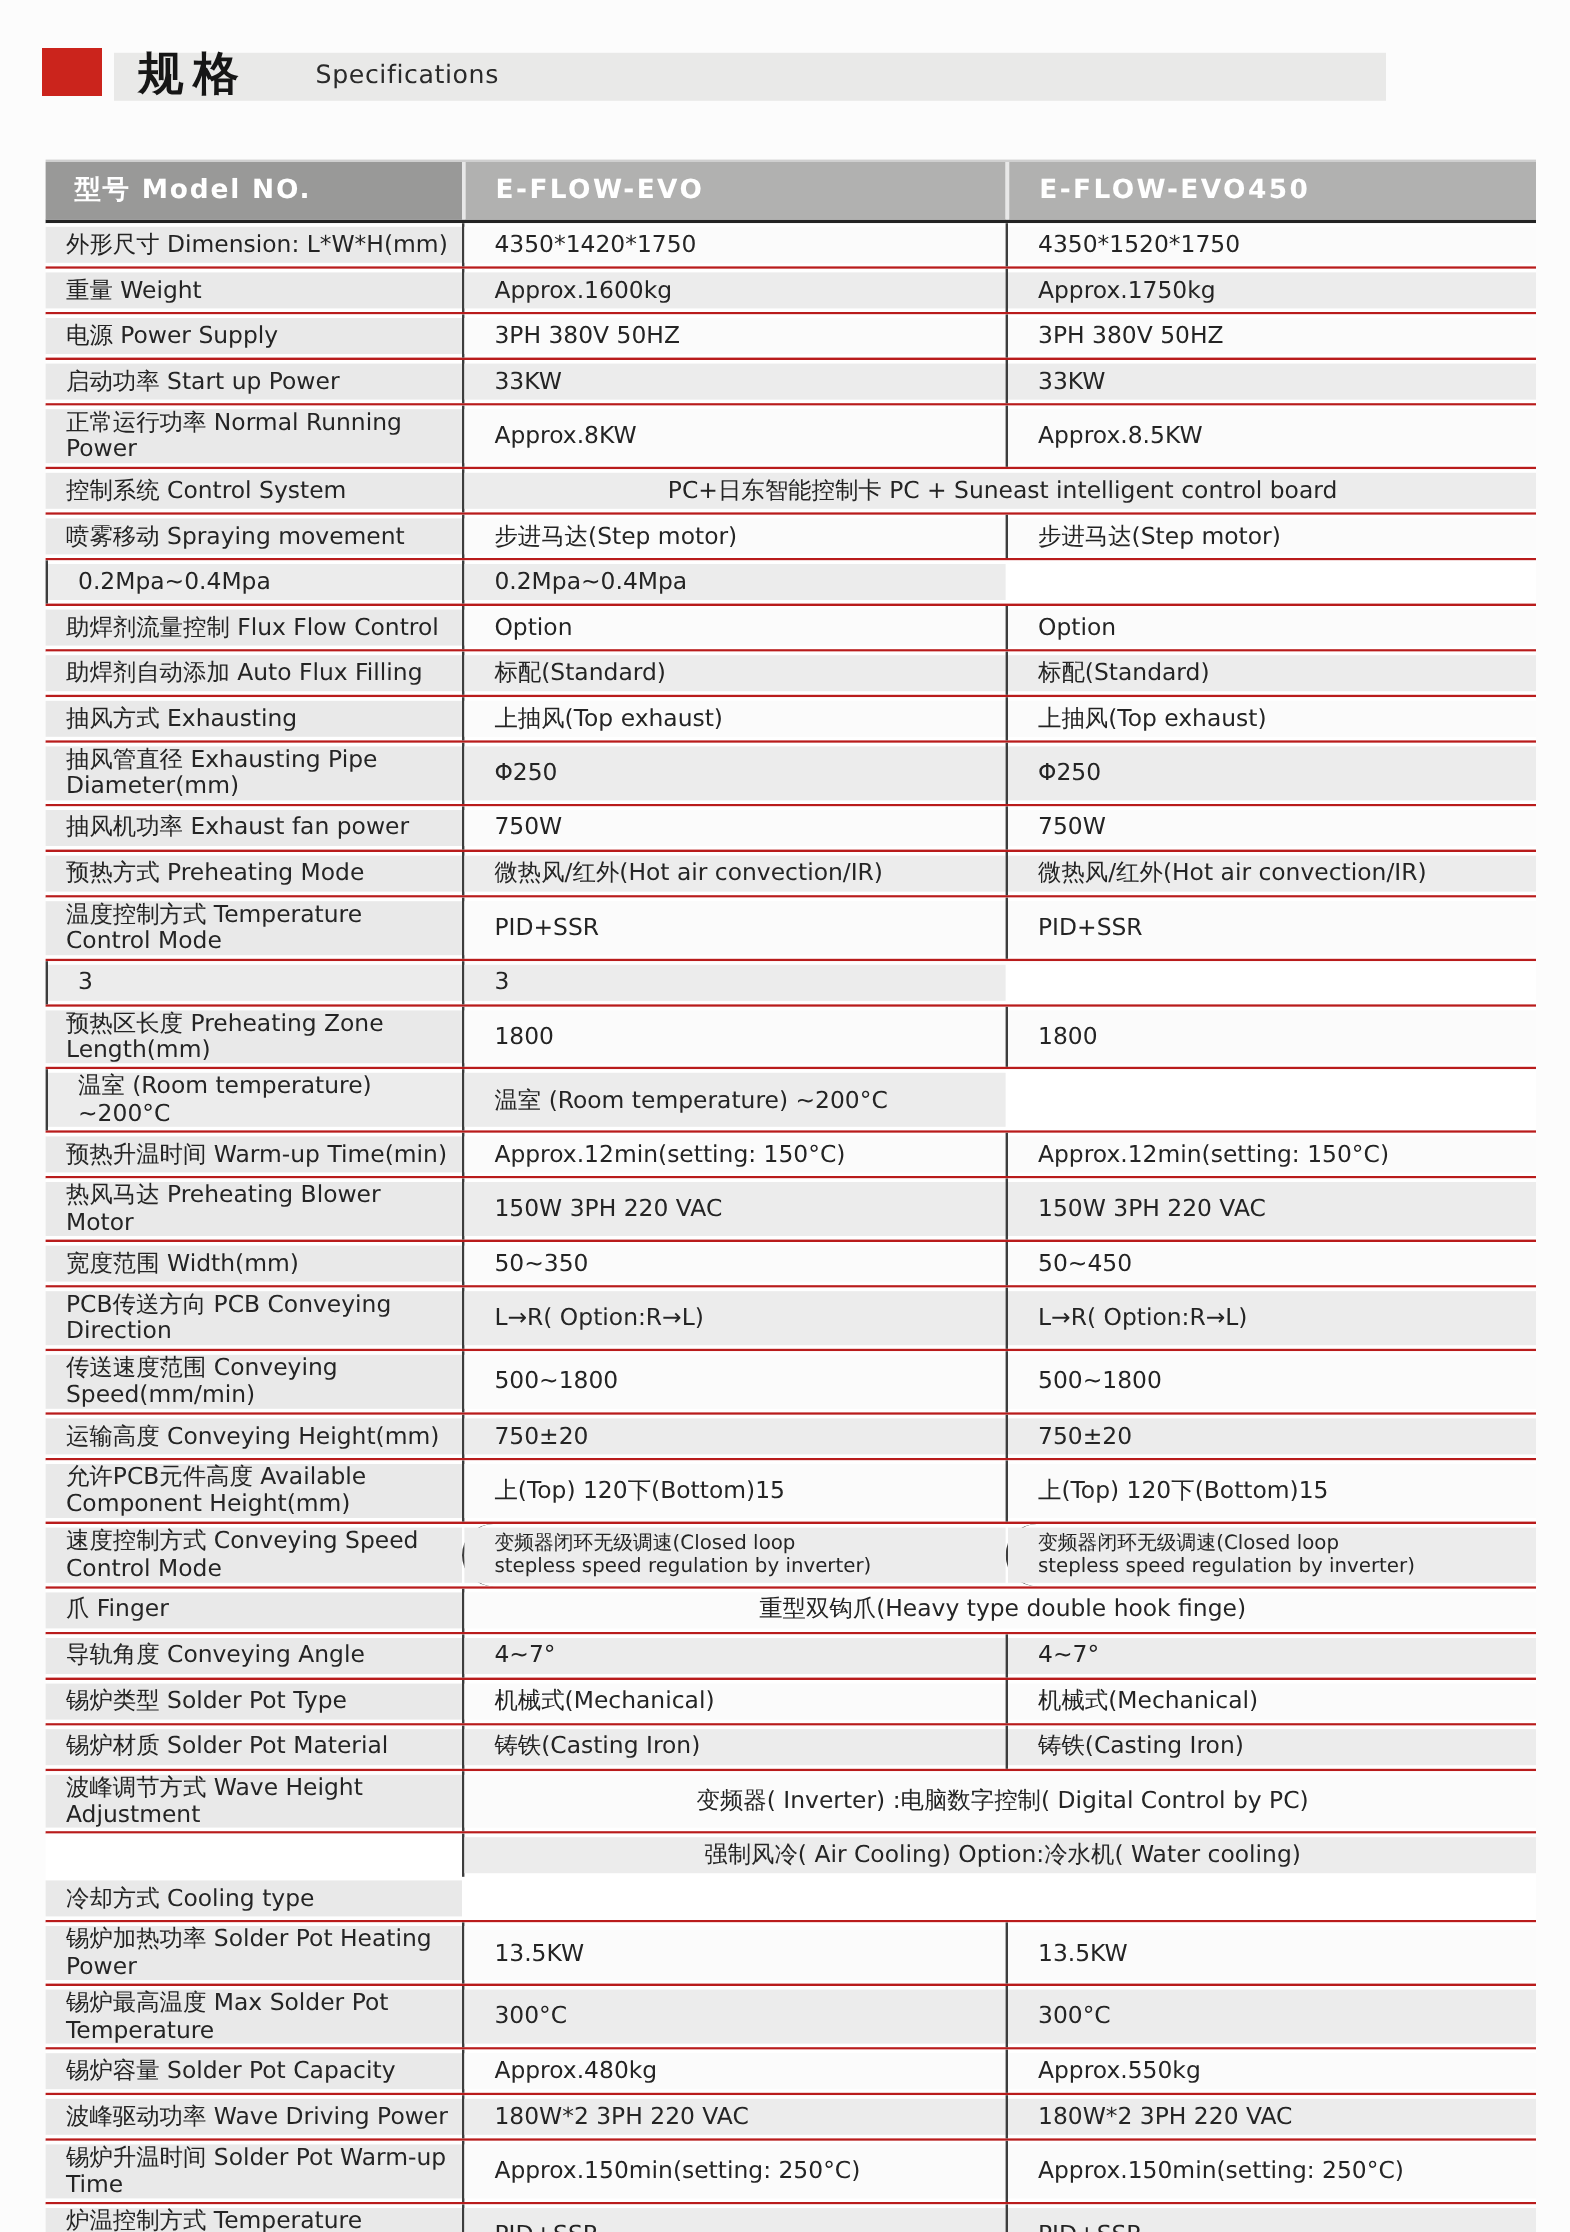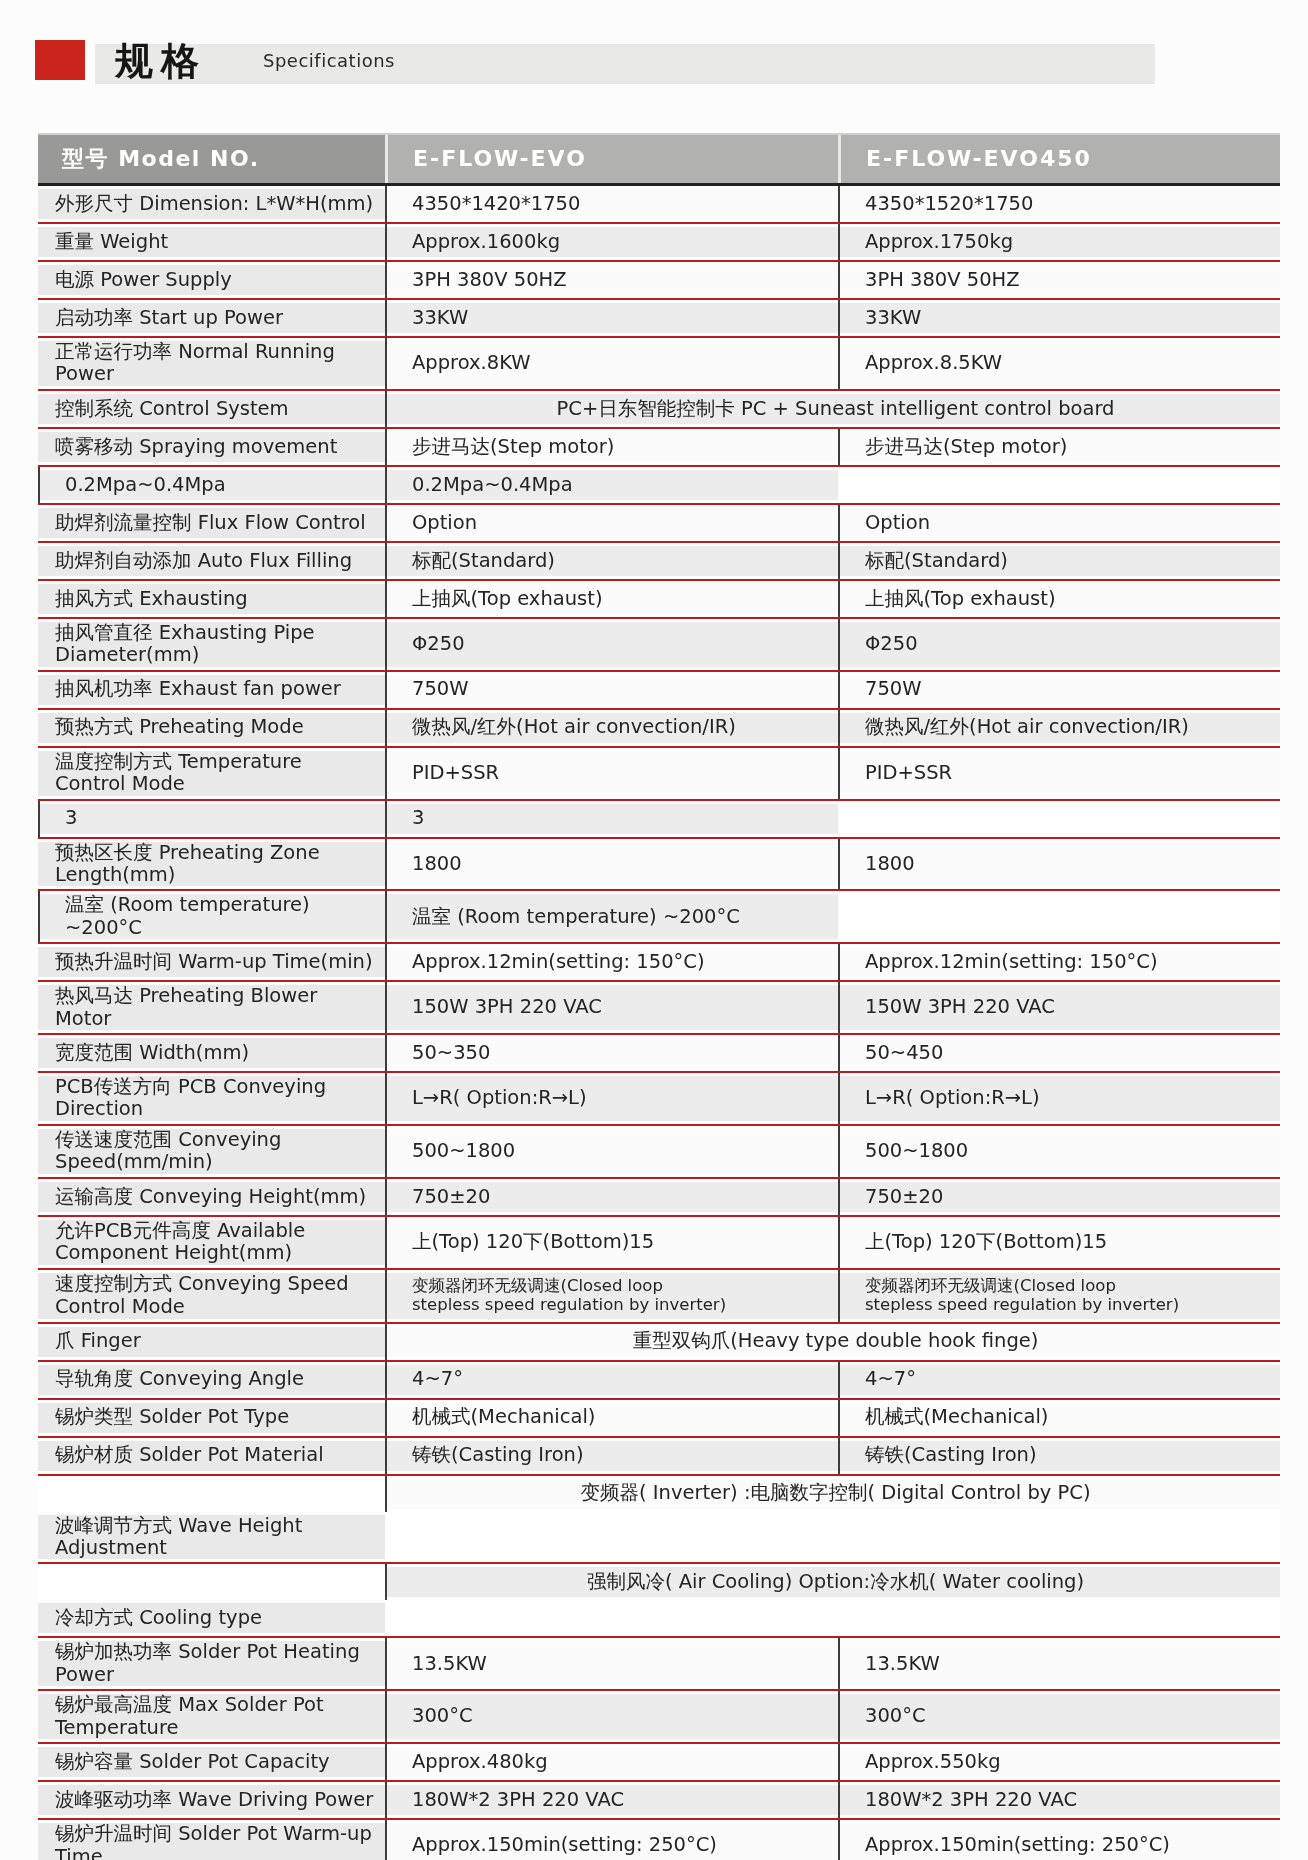--- a/index.html
+++ b/index.html
@@ -19,21 +19,21 @@
   .red-square{
     position:absolute;left:0;top:0;width:50px;height:40px;
     background:#cb241c;
   }
   .title-zh{
     position:absolute;left:80px;top:-4px;
     font-size:38px;font-weight:bold;color:#161616;letter-spacing:8px;
   }
   .title-en{
     position:absolute;left:228px;top:10px;
-    font-size:18px;color:#2a2a2a;letter-spacing:0.5px;
+    font-size:21px;color:#2a2a2a;letter-spacing:0.5px;
   }
   
   .spec-table{
     position:absolute;left:38px;top:133px;width:1242px;
     border-top:2px solid #cfcfcf;
   }
   .row{
     display:grid;
     grid-template-columns:347px 453px 442px;
     border-bottom:2px solid #b91c1c;
@@ -42,21 +42,21 @@
   .row.header{
     border-bottom:3px solid #232323;
     min-height:48px;
   }
   .cell{
     display:flex;align-items:center;
     padding:3px 0;
     min-height:36px;
     box-sizing:border-box;
   }
-  .row.tall .cell{min-height:52px;}
+  .row.tall .cell{min-height:52px;border-radius:26px;}
   .cell-inner{
     flex:1;align-self:stretch;
     display:flex;align-items:center;
     padding-left:17px;padding-right:8px;
     font-size:19.5px;line-height:1.15;
     color:#242424;
   }
   .label-cell .cell-inner{background:#e9e9e9;}
   .value-cell{border-left:2.5px solid #3d3d3d;}
   .value-cell .cell-inner{padding-left:25px;}
@@ -409,25 +409,25 @@
           <div class="cell-inner">锡炉材质  Solder Pot Material</div>
         </div>
         <div class="cell value-cell">
           <div class="cell-inner">铸铁(Casting Iron)</div>
         </div>
         <div class="cell value-cell">
           <div class="cell-inner">铸铁(Casting Iron)</div>
         </div>
       </div>
       <div class="row">
+        <div class="cell label-cell">
+          <div class="cell-inner">波峰调节方式  Wave Height Adjustment</div>
+        </div>
         <div class="cell value-cell span-cell">
           <div class="cell-inner">变频器( Inverter) :电脑数字控制( Digital Control by PC)</div>
-        </div>
-        <div class="cell label-cell">
-          <div class="cell-inner">波峰调节方式  Wave Height Adjustment</div>
         </div>
       </div>
       <div class="row bg-alt">
         <div class="cell value-cell span-cell">
           <div class="cell-inner">强制风冷( Air Cooling)  Option:冷水机( Water cooling)</div>
         </div>
         <div class="cell label-cell">
           <div class="cell-inner">冷却方式  Cooling type</div>
         </div>
       </div>

